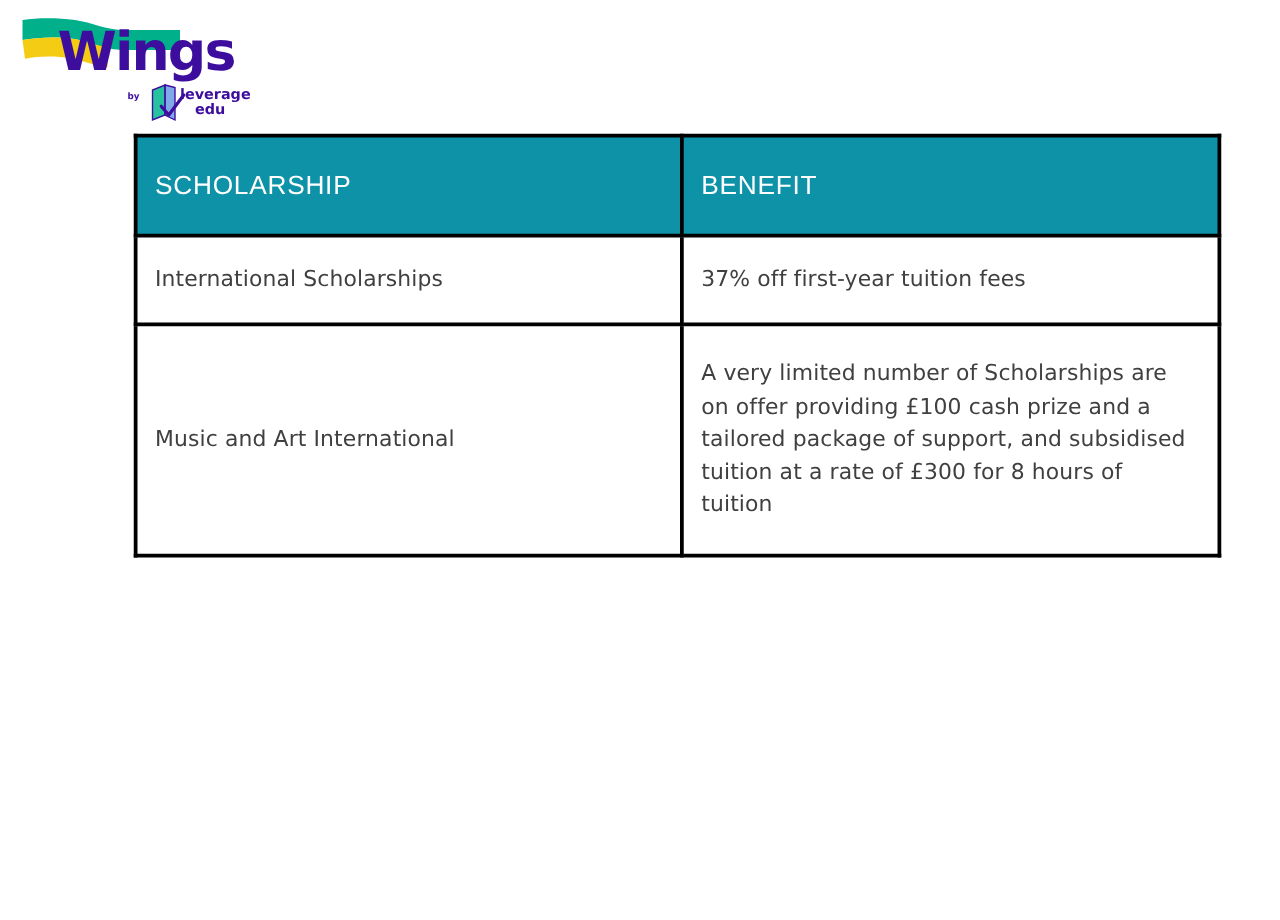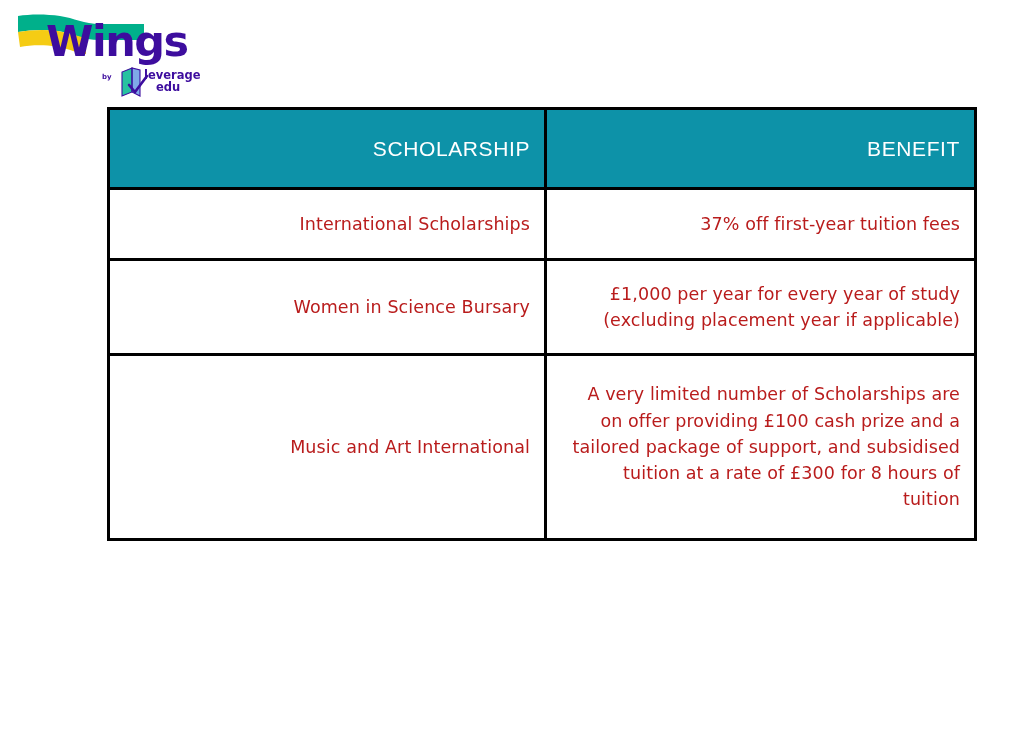--- a/index.html
+++ b/index.html
@@ -36,37 +36,37 @@
     border-collapse: collapse;
     width: 867px;
     table-layout: fixed;
   }
   table.sch-table col.c1 { width: 437px; }
   table.sch-table col.c2 { width: 430px; }
 
   table.sch-table th,
   table.sch-table td {
     border: 3px solid #000000;
-    text-align: right;
+    text-align: left;
     vertical-align: middle;
     padding: 6px 14px;
   }
   table.sch-table thead th {
     background: #0d92a8;
     color: #ffffff;
     font-family: "Liberation Sans", sans-serif;
     font-weight: 400;
     font-size: 21px;
     letter-spacing: 0.6px;
     height: 65px;
     border-color: #000000;
   }
   table.sch-table tbody td {
     background: #ffffff;
-    color: #b91c1c;
+    color: #404040;
     font-family: "DejaVu Sans", sans-serif;
     font-weight: 400;
     font-size: 17.5px;
     line-height: 1.5;
     letter-spacing: 0.1px;
   }
   tr[data-rowsize="s"] td { height: 56px; }
   tr[data-rowsize="m"] td { height: 80px; }
   tr[data-rowsize="l"] td { height: 170px; }
 
@@ -114,28 +114,20 @@
     </thead>
     <tbody>
       <tr data-rowsize="s">
         <td>
           <span class="cell-text">International Scholarships</span>
         </td>
         <td>
           <span class="cell-text">37% off first-year tuition fees</span>
         </td>
       </tr>
-      <tr data-rowsize="m">
-        <td>
-          <span class="cell-text">Women in Science Bursary</span>
-        </td>
-        <td>
-          <span class="cell-text">£1,000 per year for every year of study (excluding placement year if applicable)</span>
-        </td>
-      </tr>
       <tr data-rowsize="l">
         <td>
           <span class="cell-text">Music and Art International</span>
         </td>
         <td>
           <span class="cell-text">A very limited number of Scholarships are on offer providing £100 cash prize and a tailored package of support, and subsidised tuition at a rate of £300 for 8 hours of tuition</span>
         </td>
       </tr>
     </tbody>
   </table>

